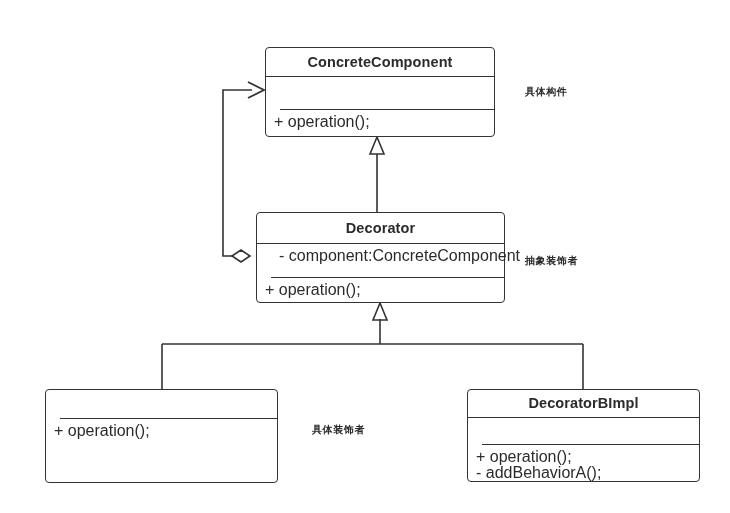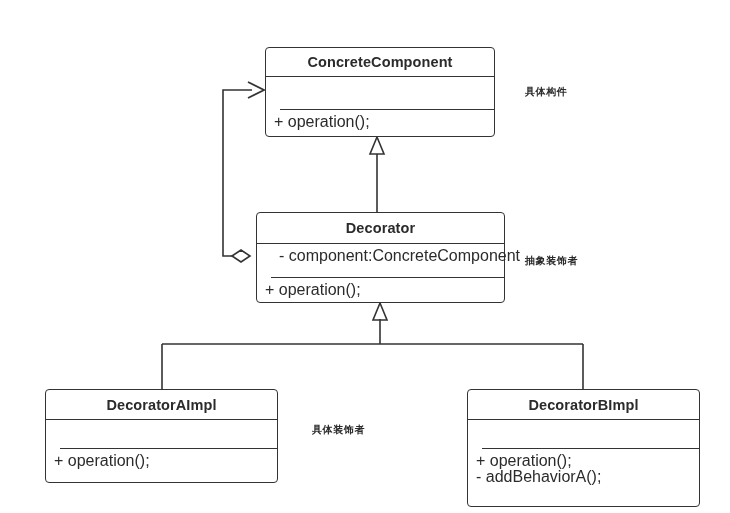--- a/index.html
+++ b/index.html
@@ -125,28 +125,27 @@
     <div class="uml-title" style="height:31px;">Decorator</div>
     <div class="uml-attrs" style="height:34px;">
       <div class="member">- component:ConcreteComponent</div>
     </div>
     <div class="uml-ops" style="flex:1;">
       <div class="member">+ operation();</div>
     </div>
   </div>
 
   <div class="uml-class" style="left:45px; top:389px; width:233px; height:94px;">
-    <div class="uml-title" style="height:30px;">DecoratorAImpl</div>
     <div class="uml-attrs" style="height:29px;"></div>
     <div class="uml-ops" style="flex:1;">
       <div class="member">+ operation();</div>
     </div>
   </div>
 
-  <div class="uml-class" style="left:467px; top:389px; width:233px; height:118px;">
+  <div class="uml-class" style="left:467px; top:389px; width:233px; height:93px;">
     <div class="uml-title" style="height:30px;">DecoratorBImpl</div>
     <div class="uml-attrs" style="height:29px;"></div>
     <div class="uml-ops" style="flex:1;">
       <div class="member">+ operation();</div>
       <div class="member">- addBehaviorA();</div>
     </div>
   </div>
 
   <div class="annot" style="left:525px; top:85px;">具体构件</div>
 

